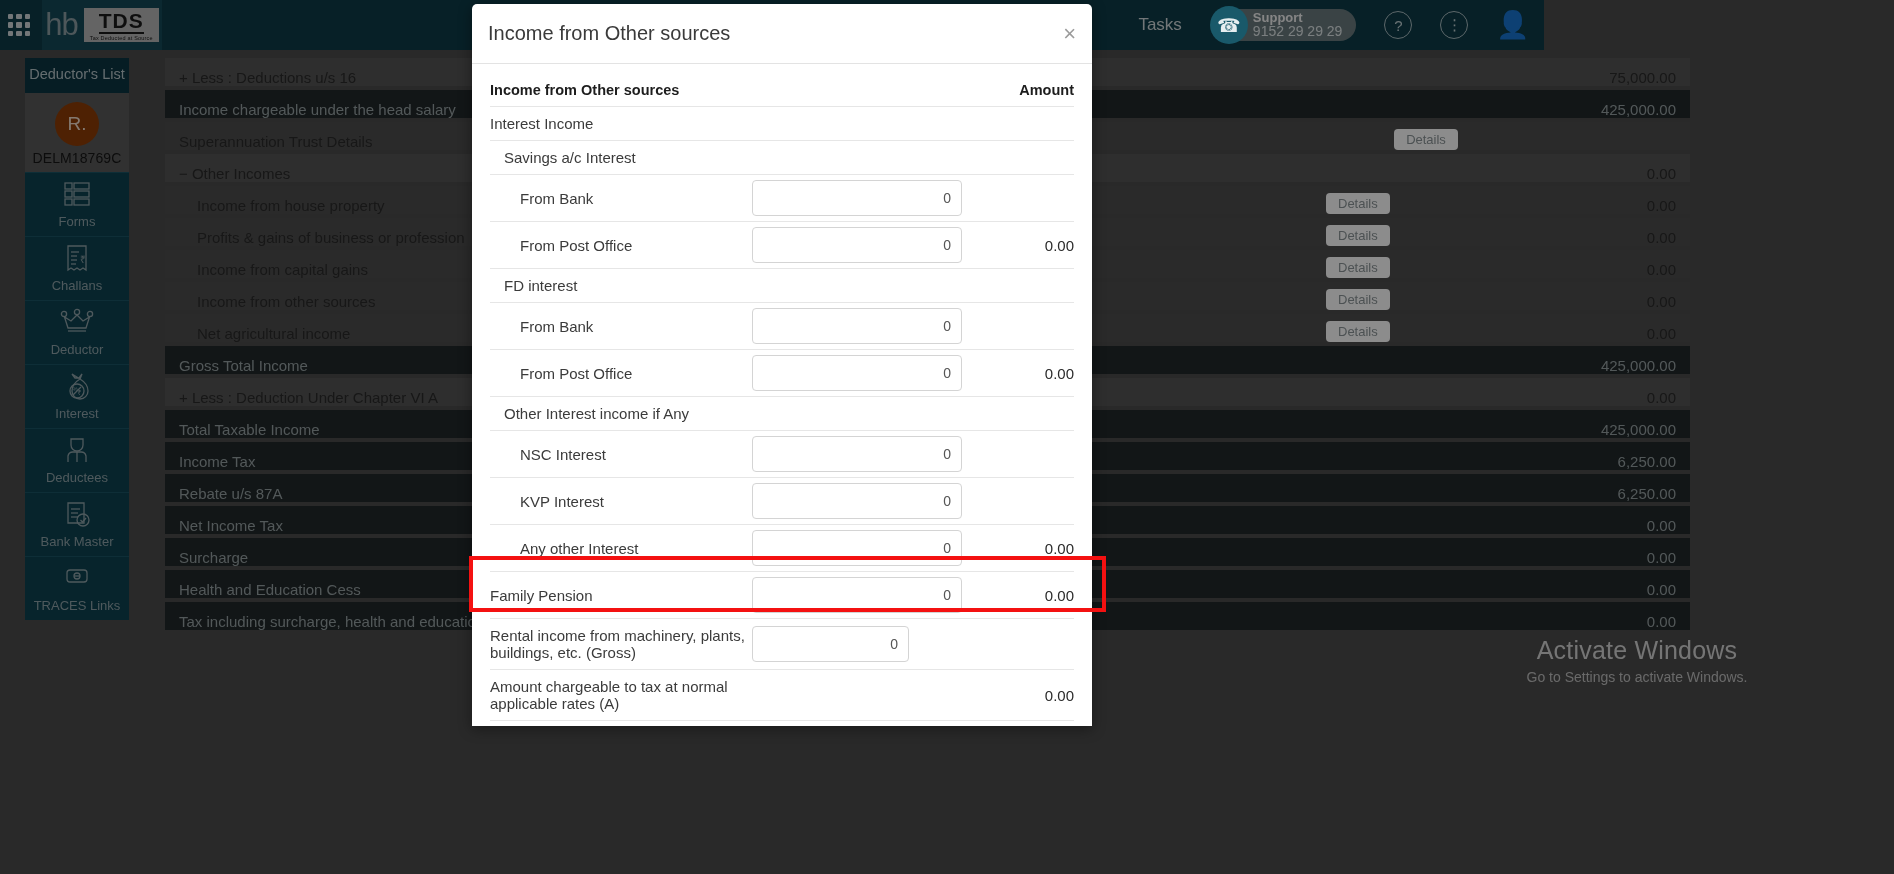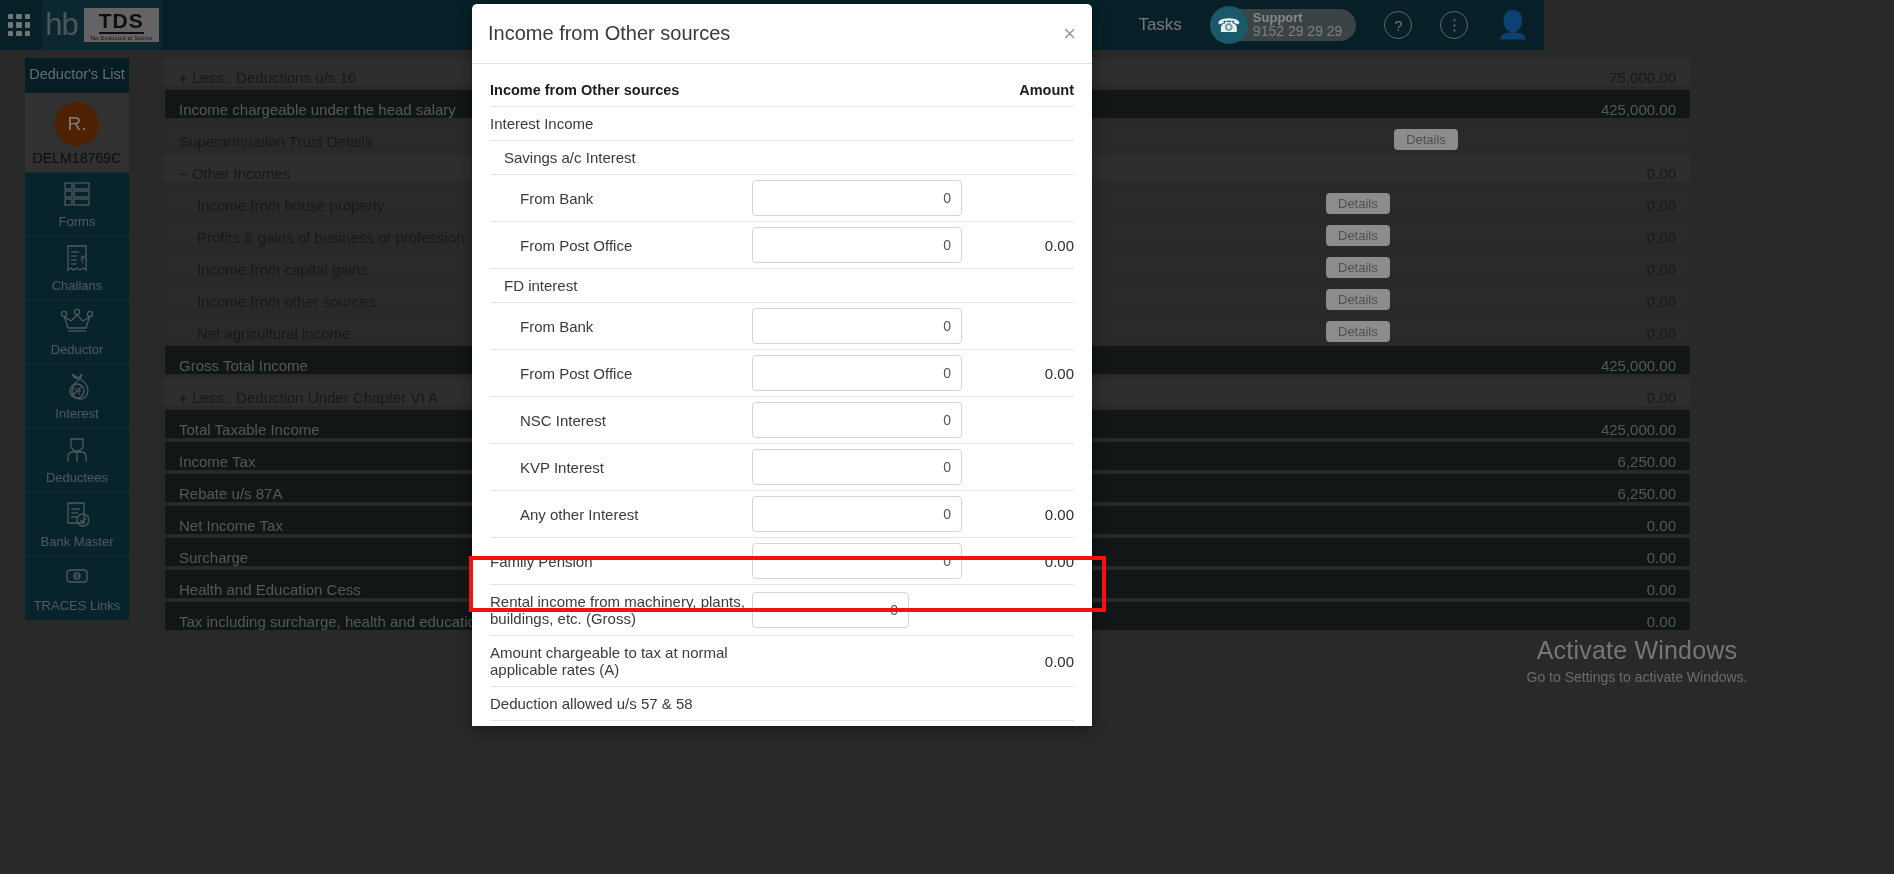--- a/index.html
+++ b/index.html
@@ -463,20 +463,25 @@
               <td class="lblcell lvl2">From Bank</td>
               <td class="inpcell"><input type="text" class="num" value="0" style=""></td>
               <td class="amtcell"></td>
             </tr>
             <tr>
               <td class="lblcell lvl2">From Post Office</td>
               <td class="inpcell"><input type="text" class="num" value="0" style=""></td>
               <td class="amtcell">0.00</td>
             </tr>
             <tr>
+              <td class="lblcell lvl1">Other Interest income if Any</td>
+              <td class="inpcell"></td>
+              <td class="amtcell"></td>
+            </tr>
+            <tr>
               <td class="lblcell lvl2">NSC Interest</td>
               <td class="inpcell"><input type="text" class="num" value="0" style=""></td>
               <td class="amtcell"></td>
             </tr>
             <tr>
               <td class="lblcell lvl2">KVP Interest</td>
               <td class="inpcell"><input type="text" class="num" value="0" style=""></td>
               <td class="amtcell"></td>
             </tr>
             <tr>

